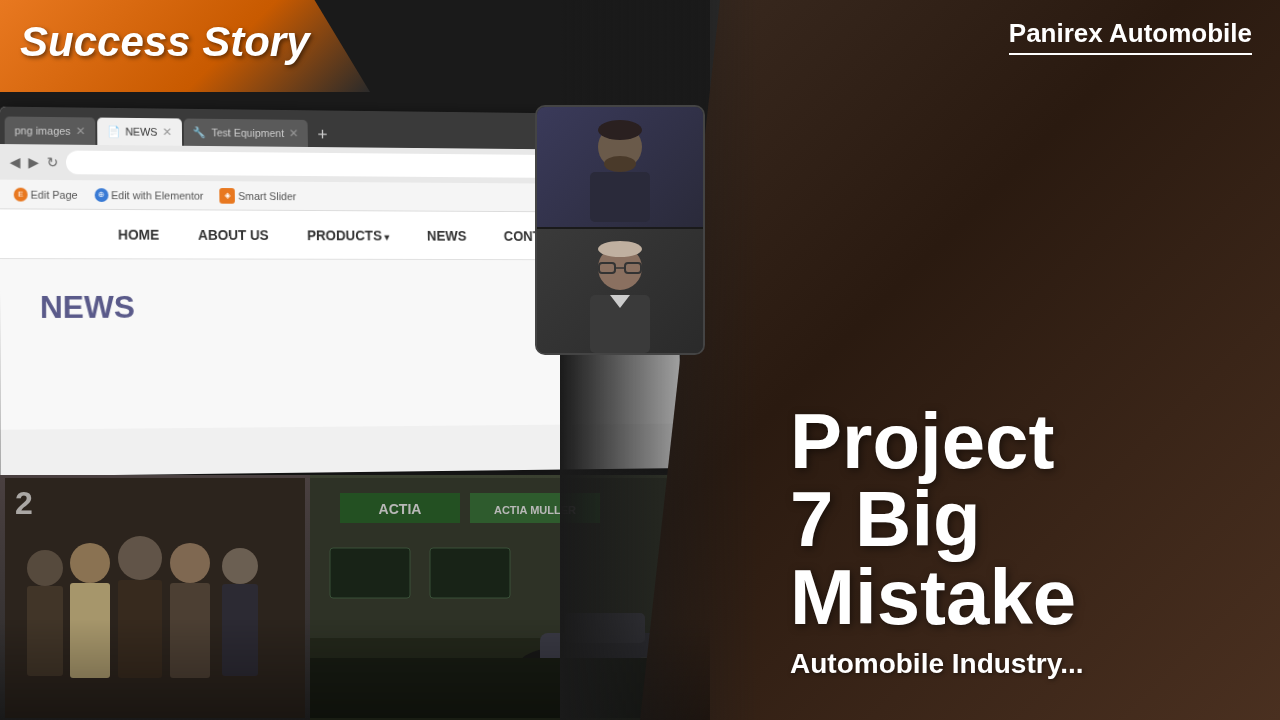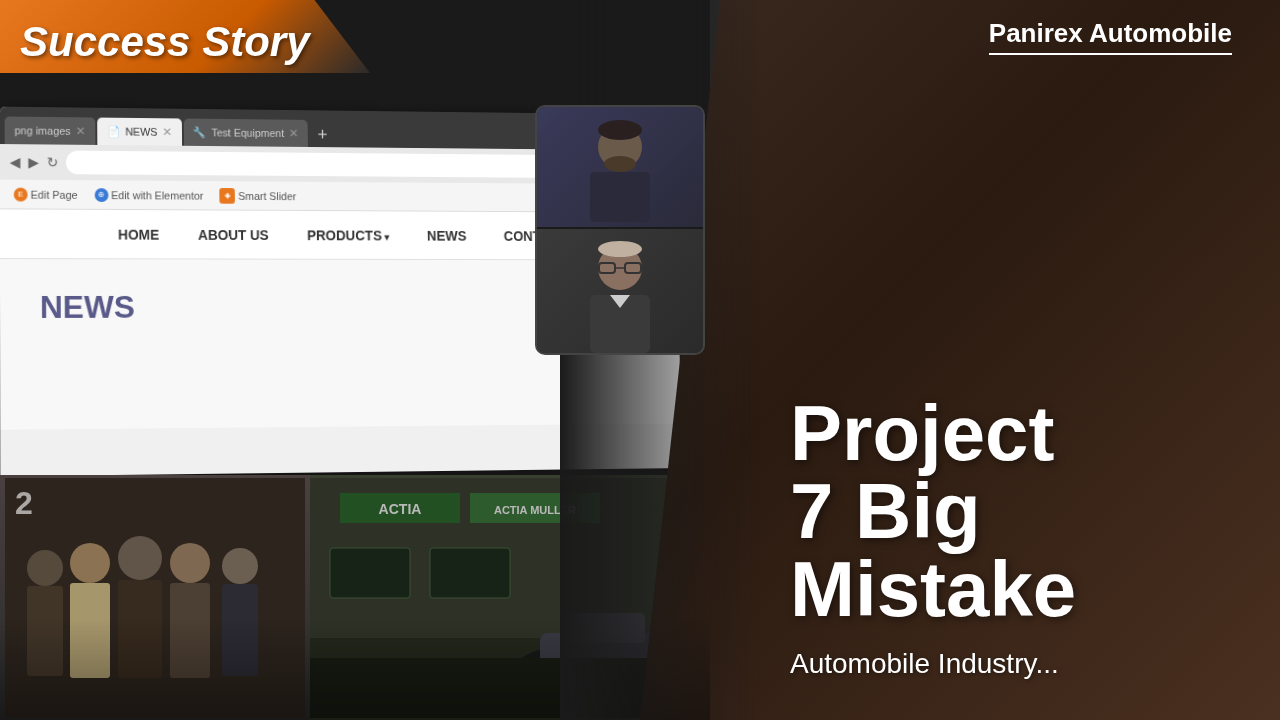--- a/index.html
+++ b/index.html
@@ -35,38 +35,38 @@
       clip-path: polygon(80px 0, 100% 0, 100% 100%, 0 100%);
     }
 
     
     .success-badge {
       position: absolute;
       top: 0;
       left: 0;
       z-index: 100;
       background: linear-gradient(135deg, #e87820 0%, #c85a00 60%, #2a2a2a 100%);
-      padding: 18px 60px 7px 20px;
+      padding: 18px 60px 26px 20px;
       clip-path: polygon(0 0, 85% 0, 100% 100%, 0 100%);
       min-width: 370px;
     }
 
     .success-badge span {
       color: white;
       font-size: 42px;
       font-weight: 900;
       font-style: italic;
       text-shadow: 2px 2px 4px rgba(0,0,0,0.5);
     }
 
     
     .brand-name {
       position: absolute;
       top: 18px;
-      right: 48px;
+      right: 28px;
       z-index: 100;
       text-align: right;
     }
 
     .brand-name span {
       color: white;
       font-size: 26px;
       font-weight: 700;
       display: block;
     }
@@ -347,28 +347,28 @@
       justify-content: flex-end;
       padding: 20px 40px 40px 100px;
       z-index: 10;
     }
 
     .main-headline {
       color: white;
       font-size: 78px;
       font-weight: 900;
       line-height: 1.0;
-      margin-bottom: 20px;
+      margin-bottom: 12px;
       text-shadow: 2px 2px 8px rgba(0,0,0,0.5);
     }
 
     .subtitle {
       color: white;
       font-size: 28px;
-      font-weight: 400;
+      font-weight: 700;
       text-shadow: 1px 1px 4px rgba(0,0,0,0.5);
     }
 
     
     .diagonal-overlay {
       position: absolute;
       left: 560px;
       top: 0;
       width: 200px;
       height: 720px;

